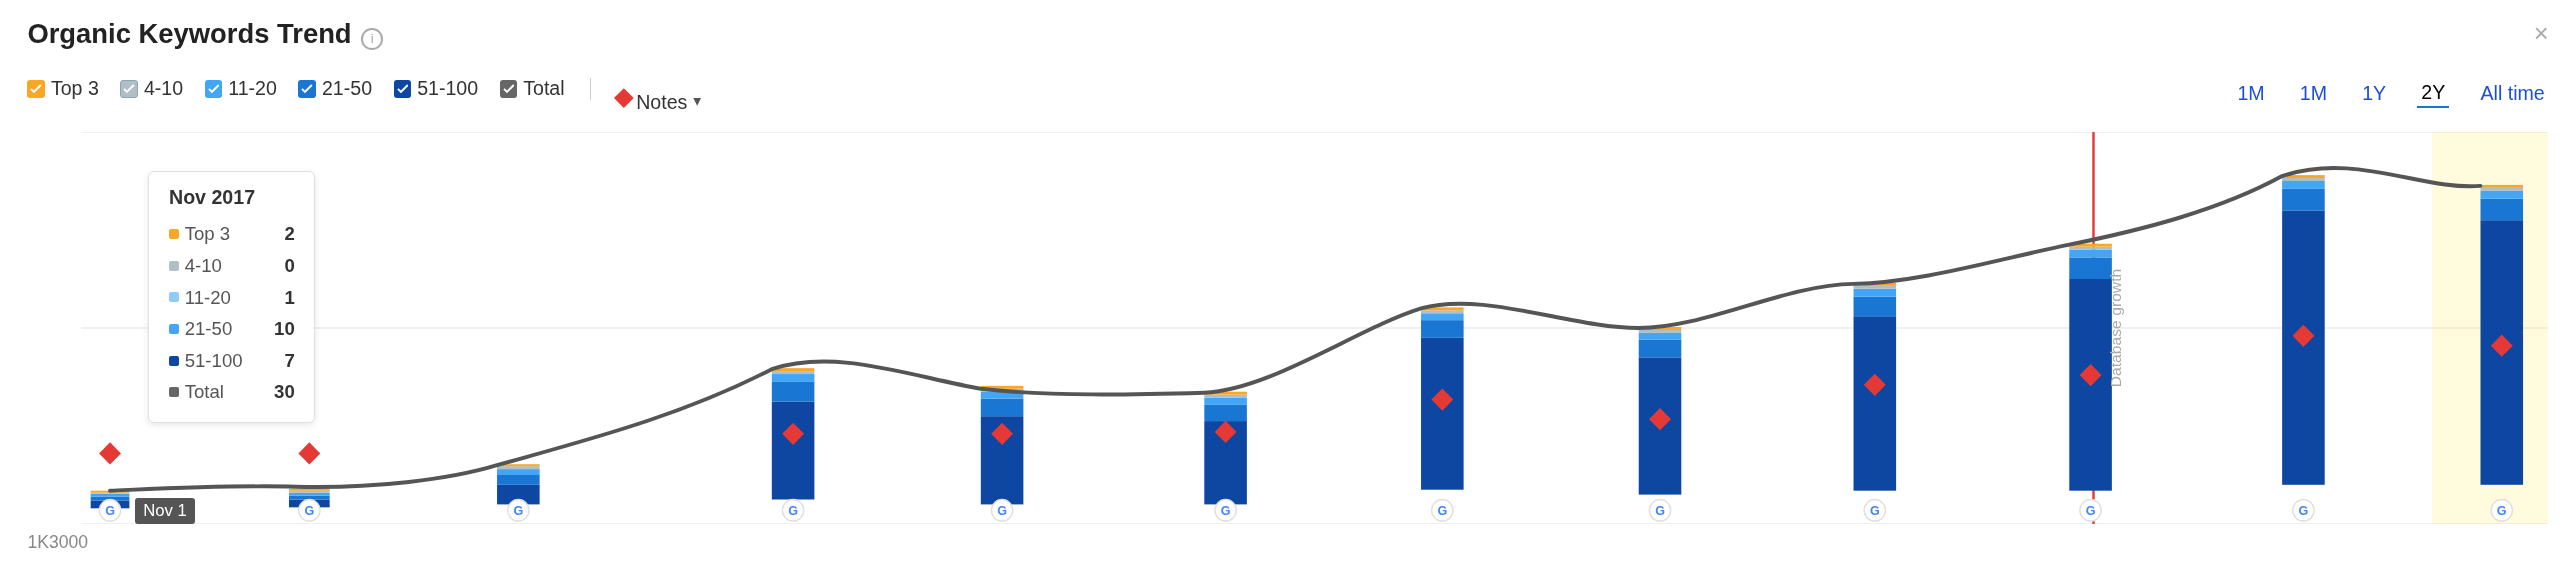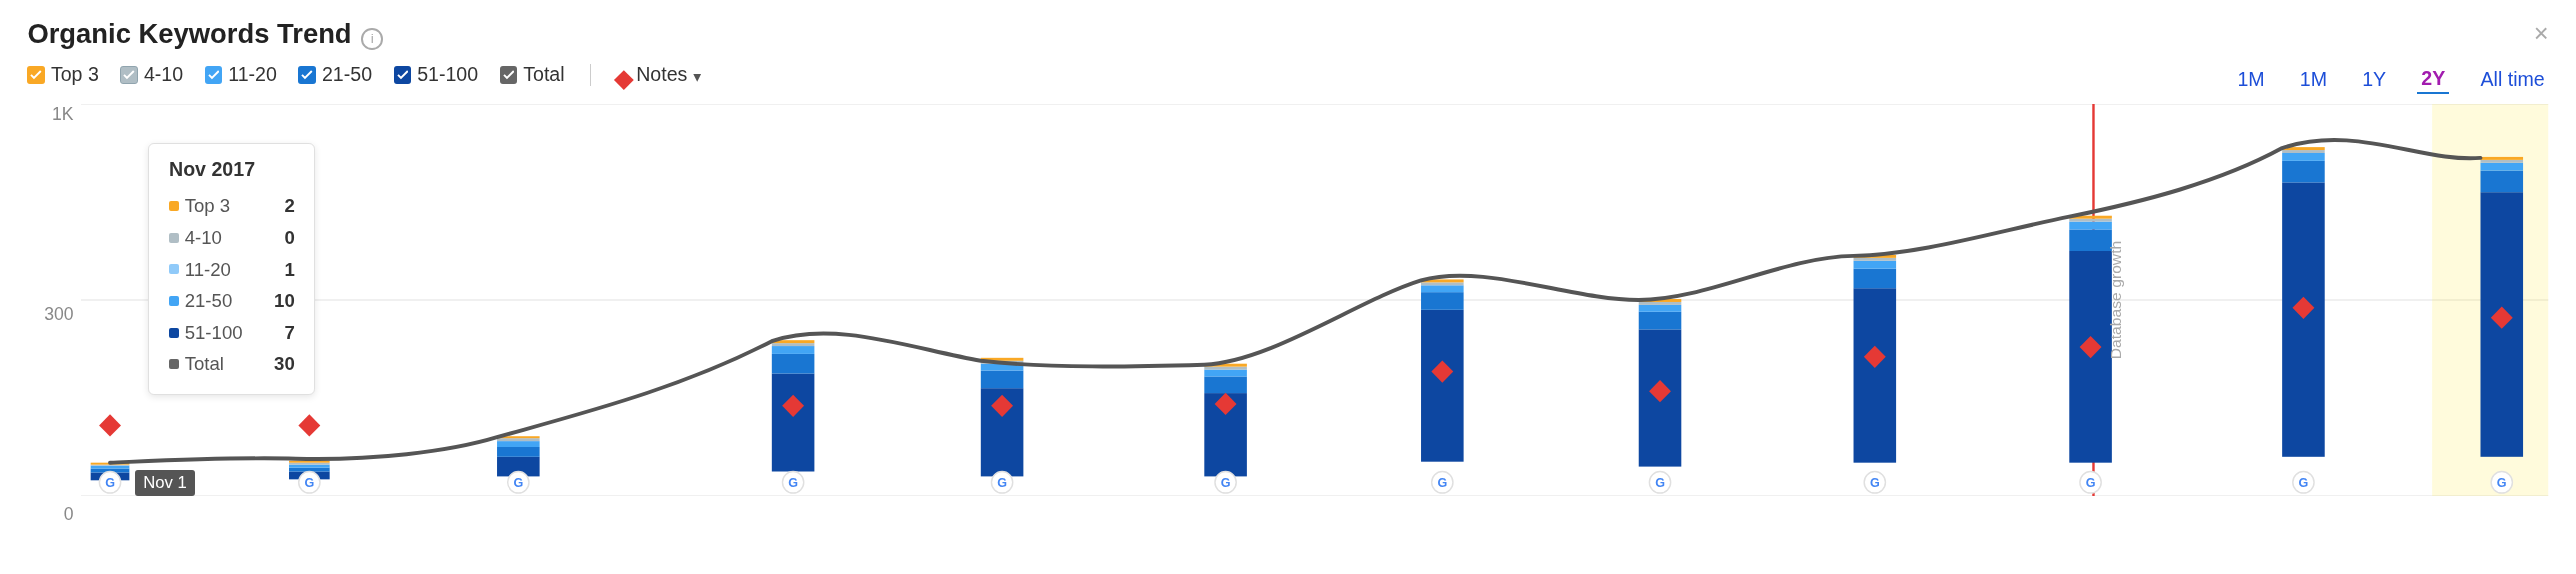--- a/index.html
+++ b/index.html
@@ -76,63 +76,64 @@
     }
     .legend-check svg { display: block; }
     .legend-sep {
       width: 1px;
       height: 21.6px;
       background: #ccc;
       margin: 0 3.9px;
     }
     .notes-btn {
       display: flex;
-      align-items: flex-end;
+      align-items: flex-start;
       gap: 5.9px;
       font-size: 19.6px;
       color: #333;
       cursor: pointer;
+      margin-top: 28px;
     }
     .diamond-red {
       width: 13.7px;
       height: 13.7px;
       background: #e53935;
       transform: rotate(45deg);
       display: inline-block;
     }
     .time-range-row {
       display: flex;
       align-items: center;
       gap: 27.4px;
     }
     .time-btn {
       font-size: 19.6px;
       color: #1d4ed8;
       cursor: pointer;
       padding: 2px 3.9px;
     }
     .time-btn.active {
-      color: #a21caf;
+      color: #000000;
       border-bottom: 2.9px solid #1976d2;
-      font-weight: 700;
+      font-weight: 400;
     }
     .chart-area {
       position: relative;
       width: 100%;
       height: 421px;
       margin-top: 3.9px;
     }
     .y-axis {
       position: absolute;
       left: 0;
       top: 0;
       height: 100%;
       width: 54px;
       display: flex;
-      flex-direction: column;
+      flex-direction: row;
       justify-content: space-between;
       align-items: flex-end;
       padding-right: 7.8px;
     }
     .y-label {
       font-size: 17.6px;
       color: #888;
     }
     .chart-inner {
       position: absolute;

